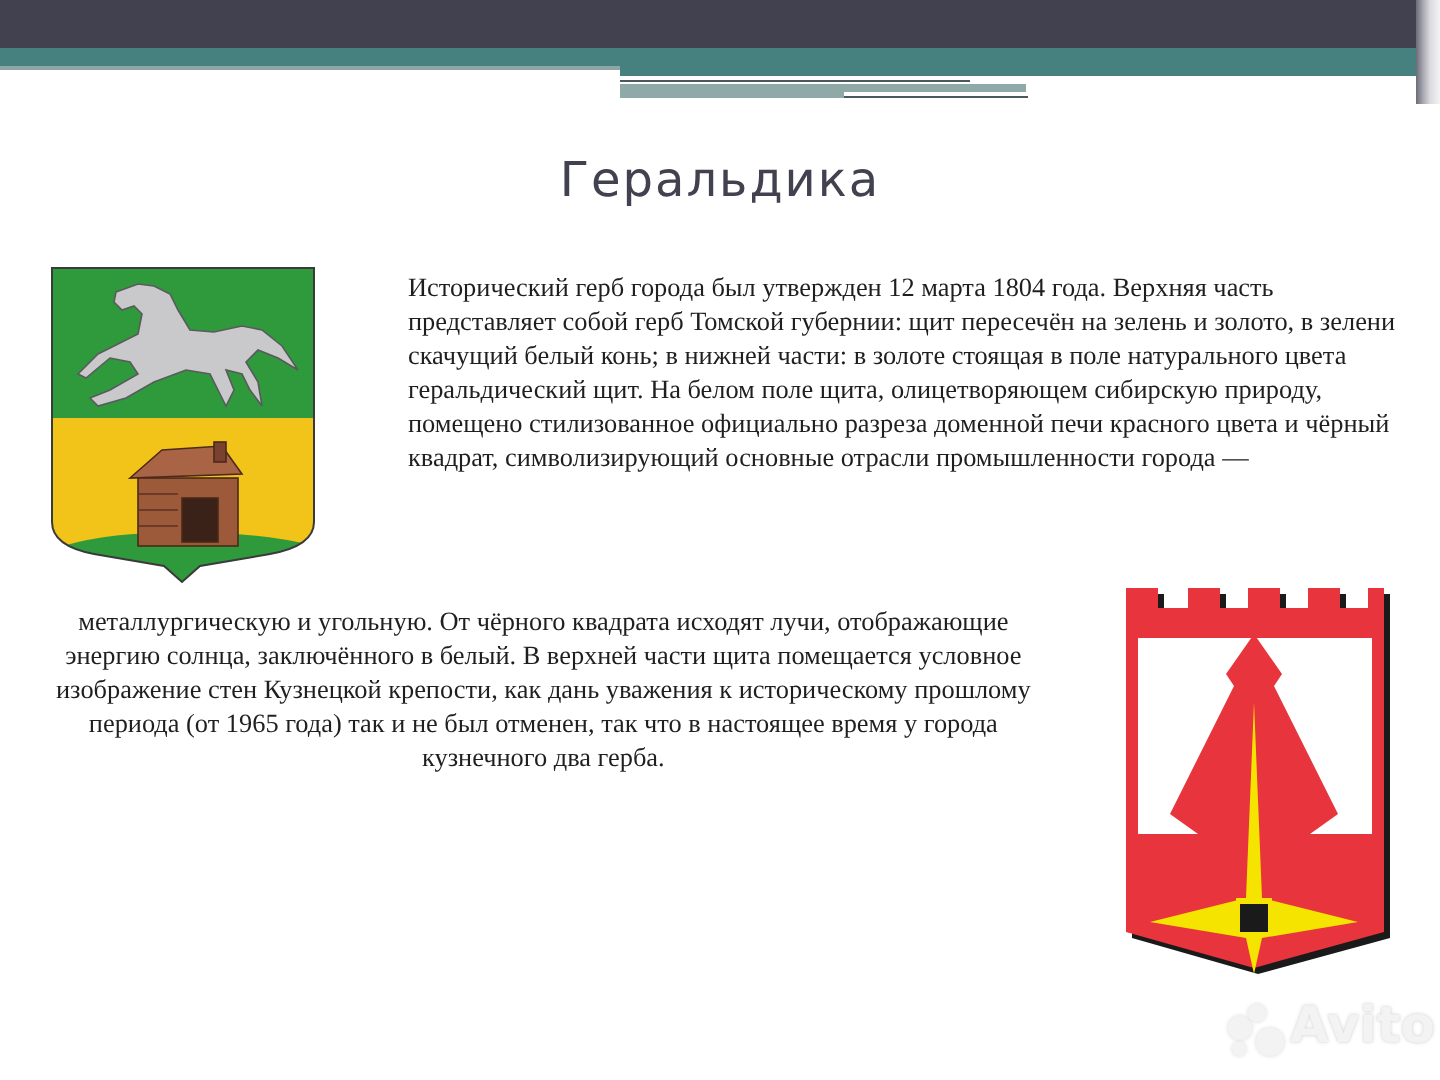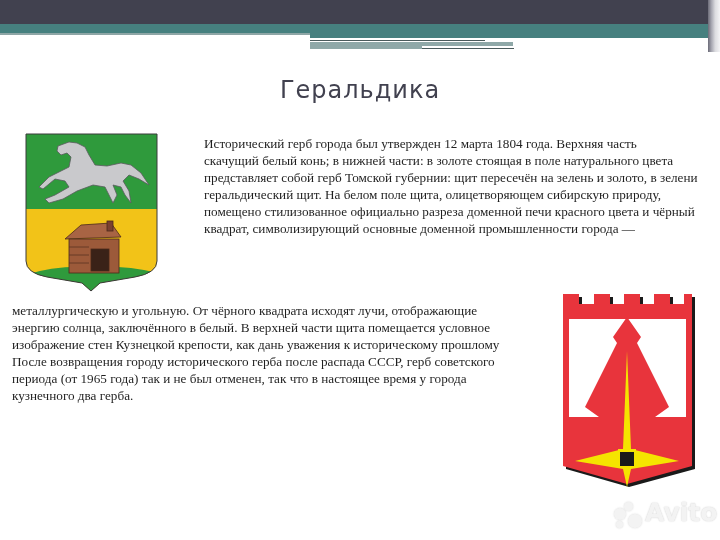--- a/index.html
+++ b/index.html
@@ -18,21 +18,21 @@
 
     .title { position: absolute; left: 0; top: 76px; width: 720px; text-align: center;
       font-family: "DejaVu Sans", sans-serif; font-size: 24px; color: #41414f; letter-spacing: 1px; }
 
     .crest-old { position: absolute; left: 25px; top: 133px; width: 133px; height: 160px; }
     .crest-new { position: absolute; left: 563px; top: 291px; width: 134px; height: 198px; }
 
     .text-block { position: absolute; font-size: 13.2px; line-height: 17px; color: #1f1f1f; white-space: nowrap; }
     .text-block .line { display: block; height: 17px; }
     .block1 { left: 168px; top: 135px; margin-left: 36px; }
-    .block2 { left: 12px; top: 302px; }
+    .block2 { left: 28px; top: 302px; text-align: center; }
 
     .watermark { position: absolute; left: 612px; top: 498px; width: 100px; height: 32px; opacity: 0.85; }
     .watermark-text { position: absolute; left: 33px; top: 0; font-family: "DejaVu Sans", sans-serif;
       font-size: 25px; font-weight: bold; color: #f2f2f2;
       text-shadow: 0 0 2px #d6d6d6, 0 0 1px #cfcfcf; }
     .wm-dot { position: absolute; border-radius: 50%; background: #f2f2f2; box-shadow: 0 0 2px #cfcfcf; }
   </style>
 </head>
 <body>
 
@@ -68,32 +68,31 @@
       <rect x="82" y="88" width="6" height="10" fill="#7a4030"></rect>
       <rect x="66" y="116" width="18" height="22" fill="#3a2218"></rect>
       <path d="M44,114 H64 M44,122 H64 M44,130 H64" stroke="#5a3222" fill="none"></path>
     </g>
   </g>
   <path d="M1,1 H132 V128 Q132,140 110,144 L75,150 L66,158 L57,150 L22,144 Q1,140 1,128 Z" fill="none" stroke="#3a3a3a" stroke-width="1"></path>
 </svg>
 
 <div class="text-block block1">
   <span class="line">Исторический герб города был утвержден 12 марта 1804 года. Верхняя часть</span>
+  <span class="line">представляет собой герб Томской губернии: щит пересечён на зелень и золото, в зелени</span>
   <span class="line">скачущий белый конь; в нижней части: в золоте стоящая в поле натурального цвета</span>
-  <span class="line">представляет собой герб Томской губернии: щит пересечён на зелень и золото, в зелени</span>
   <span class="line">геральдический щит. На белом поле щита, олицетворяющем сибирскую природу,</span>
   <span class="line">помещено стилизованное официально разреза доменной печи красного цвета и чёрный</span>
-  <span class="line">квадрат, символизирующий основные доменной промышленности города —</span>
+  <span class="line">квадрат, символизирующий основные отрасли промышленности города —</span>
 </div>
 
 <div class="text-block block2">
   <span class="line">металлургическую и угольную. От чёрного квадрата исходят лучи, отображающие</span>
   <span class="line">энергию солнца, заключённого в белый. В верхней части щита помещается условное</span>
   <span class="line">изображение стен Кузнецкой крепости, как дань уважения к историческому прошлому</span>
-  <span class="line">После возвращения городу исторического герба после распада СССР, герб советского</span>
   <span class="line">периода (от 1965 года) так и не был отменен, так что в настоящее время у города</span>
   <span class="line">кузнечного два герба.</span>
 </div>
 
 <svg class="crest-new" viewBox="0 0 134 198">
 
   <path d="M3,6 H19 V16 H34 V6 H50 V16 H64 V6 H80 V16 H94 V6 H110 V16 H124 V6 H132 V178 L66,196 L3,178 Z" fill="#1a1a1a"></path>
 
   <path d="M0,3 H16 V13 H31 V3 H47 V13 H61 V3 H77 V13 H91 V3 H107 V13 H121 V3 H129 V175 L64,193 L0,175 Z" fill="#e8343c"></path>
 

